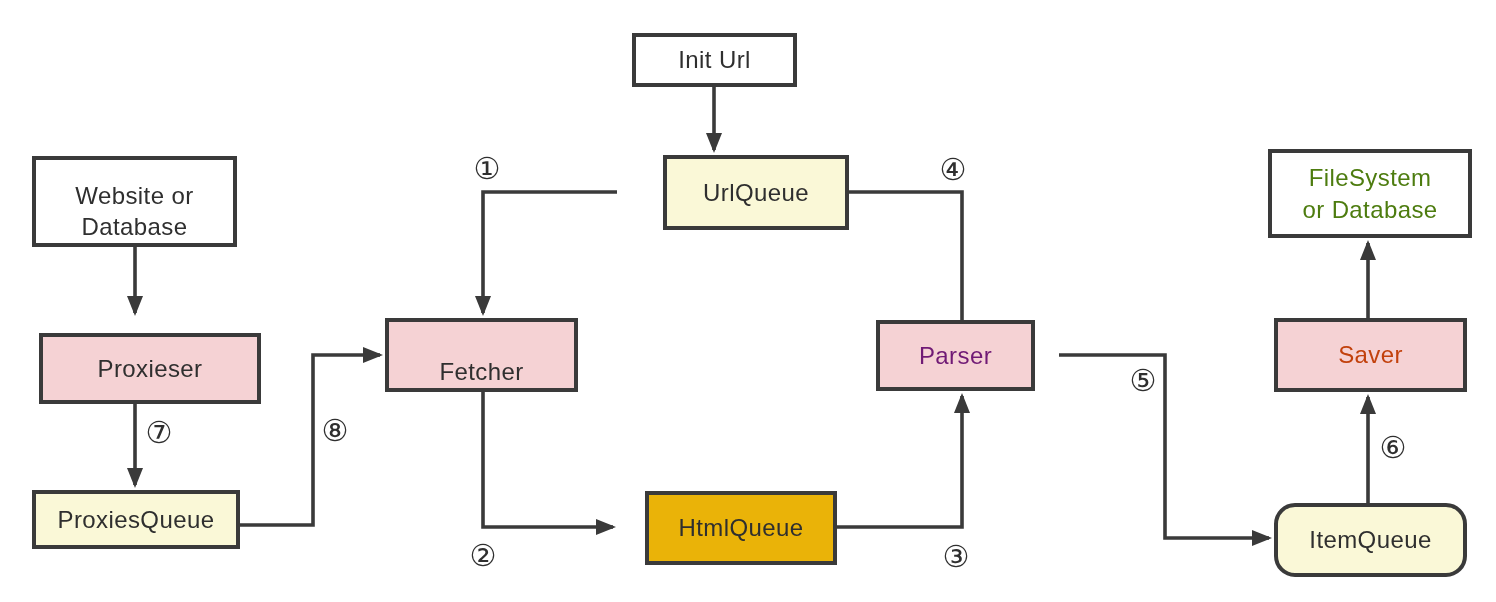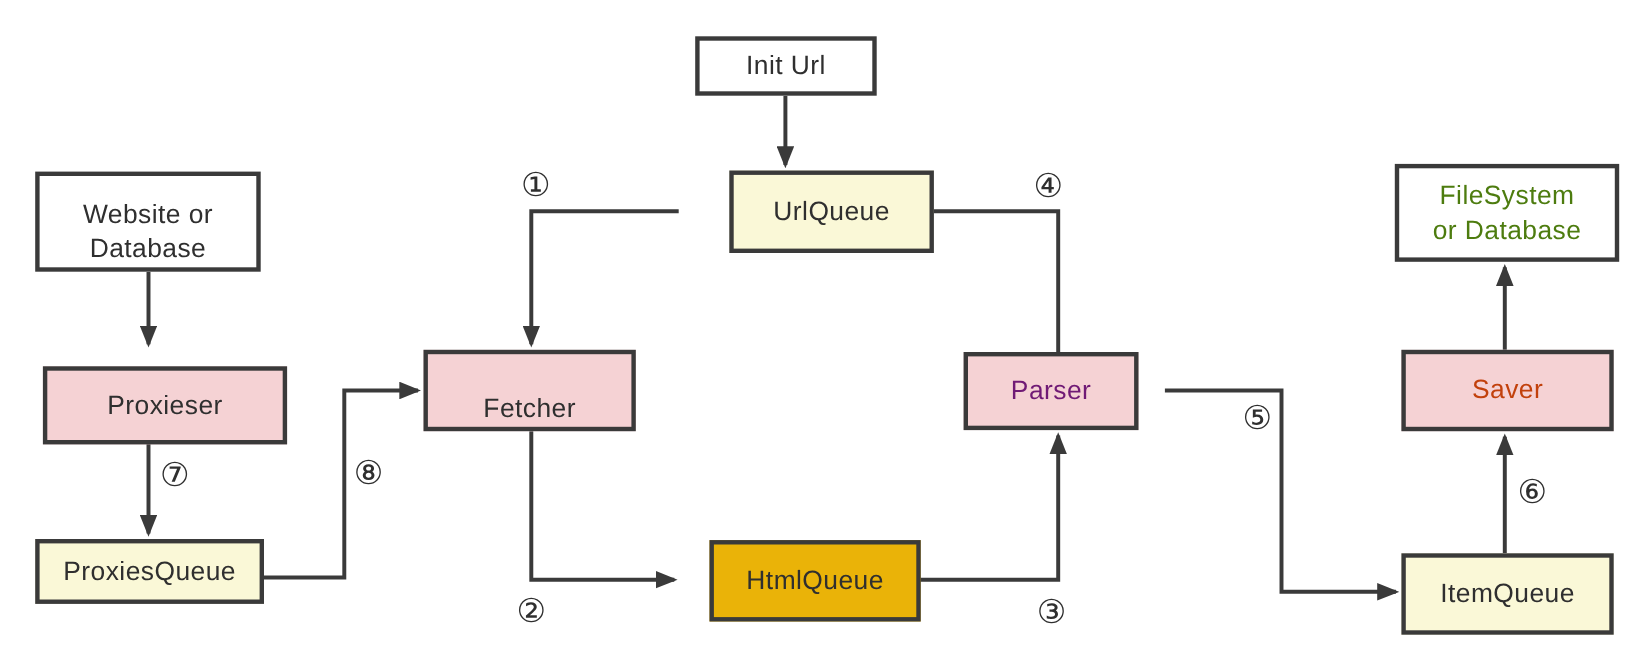--- a/index.html
+++ b/index.html
@@ -83,21 +83,21 @@
       </div>
       <div class="node" style="left: 385px; top: 318px; width: 193px; height: 74px; background: rgb(245, 210, 212); border-color: rgb(58, 58, 58); color: rgb(47, 47, 47); align-items: flex-end;">
         <span>Fetcher</span>
       </div>
       <div class="node" style="left: 618px; top: 491px; width: 192px; height: 74px; background: #eab308; border-color: rgb(58, 58, 58); color: rgb(47, 47, 47); margin-left: 27px;">
         <span>HtmlQueue</span>
       </div>
       <div class="node" style="left: 876px; top: 320px; width: 159px; height: 71px; background: rgb(245, 210, 212); border-color: rgb(58, 58, 58); color: #701a75;">
         <span>Parser</span>
       </div>
-      <div class="node" style="left: 1274px; top: 503px; width: 193px; height: 74px; background: rgb(250, 248, 215); border-color: rgb(58, 58, 58); color: rgb(47, 47, 47);">
+      <div class="node" style="left: 1274px; top: 503px; width: 193px; height: 74px; background: rgb(250, 248, 215); border-color: rgb(58, 58, 58); color: rgb(47, 47, 47); border-radius: 21px;">
         <span>ItemQueue</span>
       </div>
       <div class="node" style="left: 1274px; top: 318px; width: 193px; height: 74px; background: rgb(245, 210, 212); border-color: rgb(58, 58, 58); color: #c2410c;">
         <span>Saver</span>
       </div>
       <div class="node" style="left: 1268px; top: 149px; width: 204px; height: 89px; background: rgb(255, 255, 255); border-color: rgb(58, 58, 58); color: #4d7c0f;">
         <span>FileSystem
 or Database</span>
       </div>
     </div>

